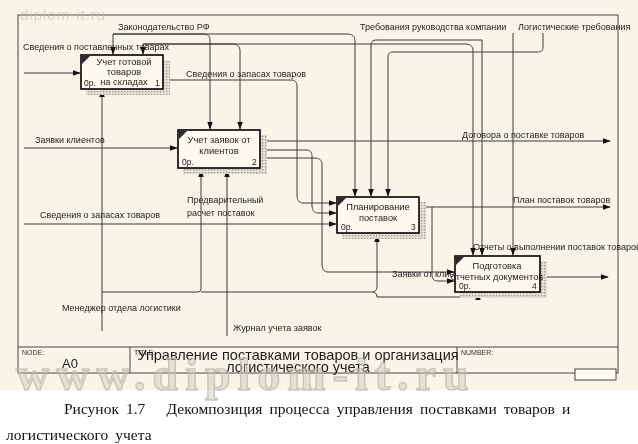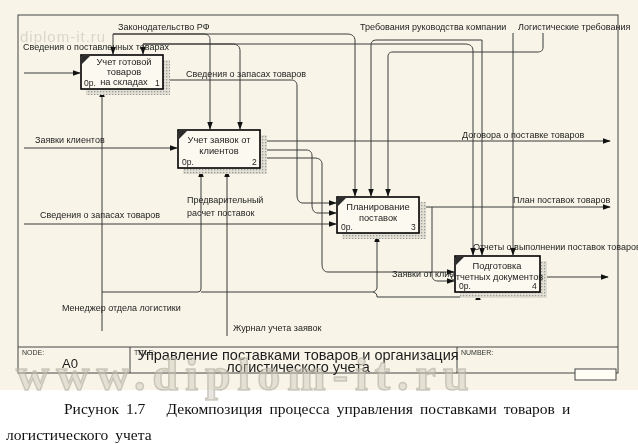--- a/index.html
+++ b/index.html
@@ -1,20 +1,20 @@
 <!DOCTYPE html>
 <html><head>
 <meta charset="utf-8">
 <style>
   html,body{margin:0;padding:0;background:#fff;}
   .page{position:relative;width:638px;height:444px;background:#ffffff;overflow:hidden;
         font-family:"Liberation Sans",sans-serif;}
   .topstrip{position:absolute;left:110px;top:0;width:415px;height:2px;background:#c6c6c6;}
   .wm-corner{position:absolute;left:20px;top:6px;font-size:15px;letter-spacing:1px;
-             color:rgba(198,195,181,0.6);font-family:"Liberation Sans",sans-serif;margin-top:22px;}
+             color:rgba(198,195,181,0.6);font-family:"Liberation Sans",sans-serif;}
   .wm-main{position:absolute;left:16px;top:348px;font-family:"Liberation Serif",serif;
            font-weight:bold;font-size:46px;letter-spacing:7px;
            color:rgba(203,200,186,0.45);-webkit-text-stroke:1.5px rgba(183,180,166,0.65);
            pointer-events:none;white-space:nowrap;}
   .caption{position:absolute;left:2px;top:392px;width:632px;margin:4px;
            font-family:"Liberation Serif",serif;font-size:15.5px;line-height:26px;
            color:#101010;text-indent:58px;word-spacing:3.2px;white-space:pre-wrap;}
   svg{position:absolute;left:0;top:0;}
   svg text{font-family:"Liberation Sans",sans-serif;fill:#1c1c1c;}
   .lbl{font-size:9px;}

